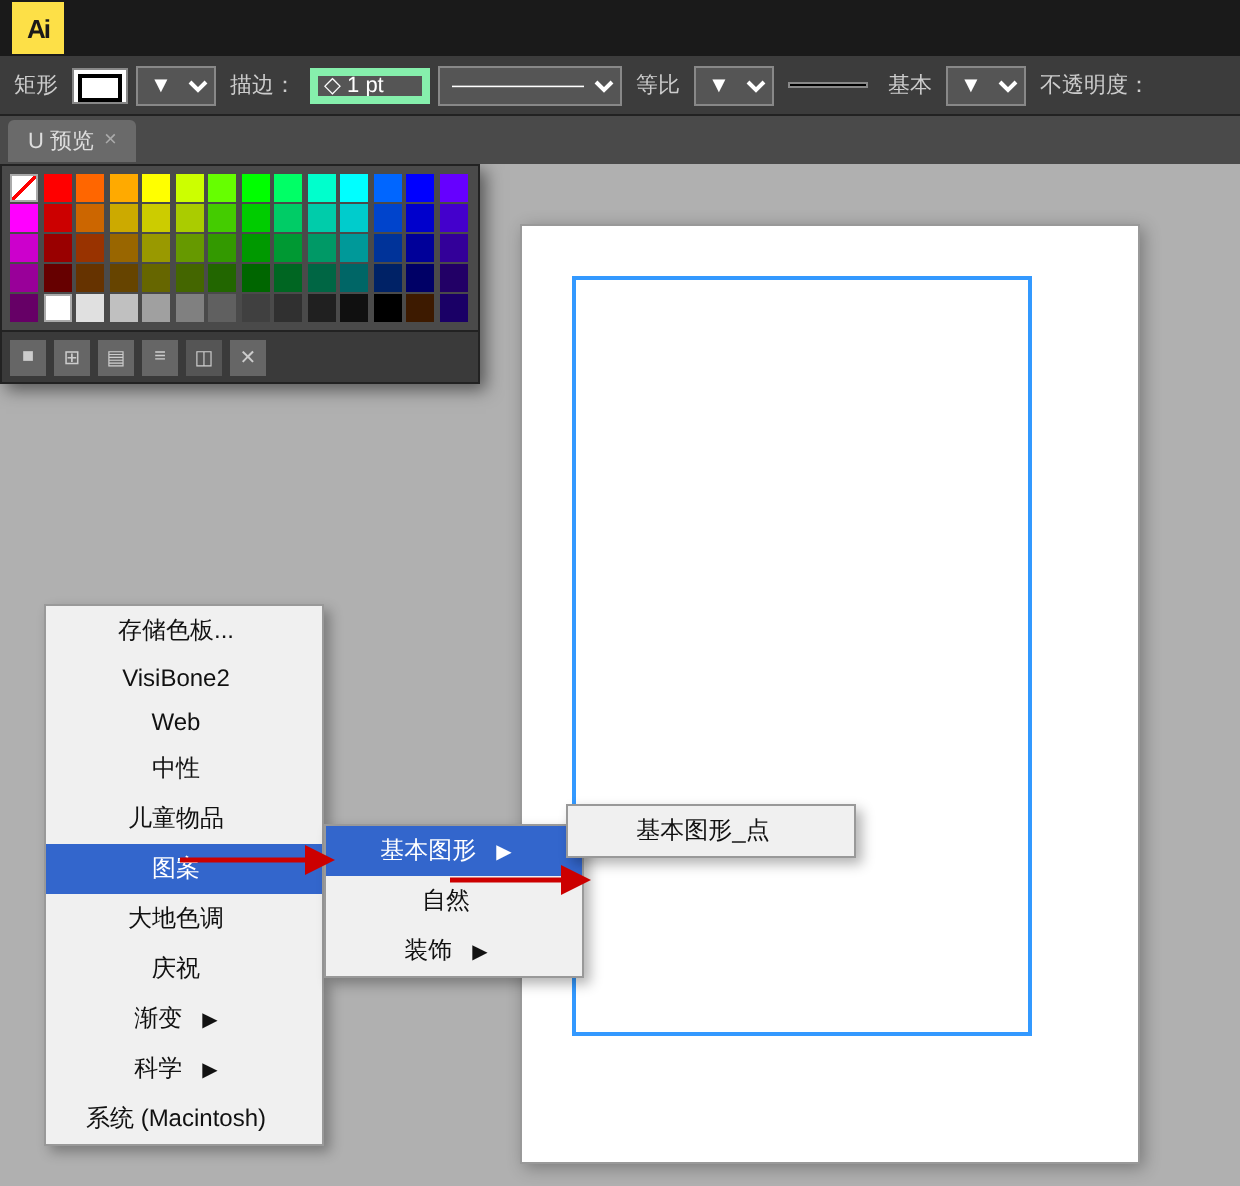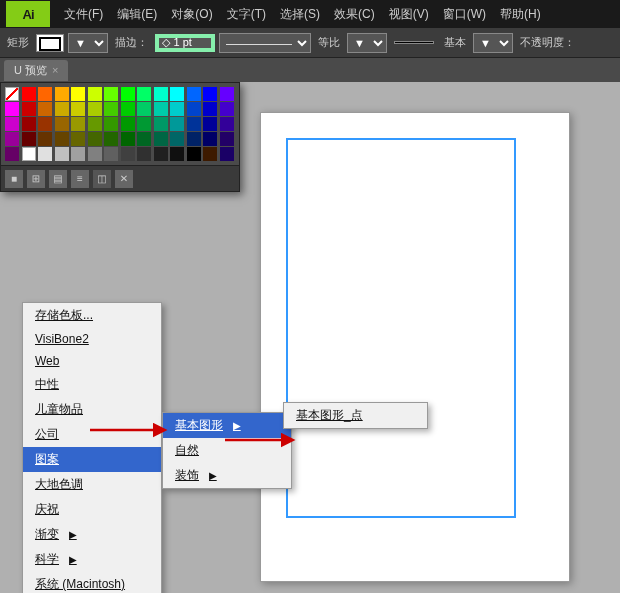--- a/index.html
+++ b/index.html
@@ -16,23 +16,23 @@
     
     #title-bar {
       height: 28px;
       background: #1a1a1a;
       display: flex;
       align-items: center;
       padding: 0 6px;
       gap: 8px;
     }
     #ai-logo {
-      width: 44px;
+      width: 26px;
       height: 26px;
-      background: #84cc16;
+      background: #fde047;
       display: flex;
       align-items: center;
       justify-content: center;
       font-weight: bold;
       font-size: 13px;
       color: #1a1a1a;
       letter-spacing: -1px;
     }
     #menu-bar {
       display: flex;
@@ -220,23 +220,22 @@
       min-width: 130px;
       font-size: 12px;
       z-index: 200;
     }
     .ctx-item {
       padding: 4px 20px 4px 12px;
       cursor: pointer;
       color: #111;
       display: flex;
       align-items: center;
-      justify-content: flex-start;
+      justify-content: center;
       white-space: nowrap;
-      text-decoration: underline;
     }
     .ctx-item.highlighted {
       background: #3366cc;
       color: #fff;
     }
     .ctx-item.selected-item {
       background: #3366cc;
       color: #fff;
     }
     .ctx-arrow {
@@ -251,31 +250,20 @@
     }
     svg.arrow-svg {
       overflow: visible;
     }
   </style>
 </head>
 <body>
 
 <div id="title-bar">
   <div id="ai-logo">Ai</div>
-  <div id="menu-bar">
-    <span class="menu-item">文件(F)</span>
-    <span class="menu-item">编辑(E)</span>
-    <span class="menu-item">对象(O)</span>
-    <span class="menu-item">文字(T)</span>
-    <span class="menu-item">选择(S)</span>
-    <span class="menu-item">效果(C)</span>
-    <span class="menu-item">视图(V)</span>
-    <span class="menu-item">窗口(W)</span>
-    <span class="menu-item">帮助(H)</span>
-  </div>
 </div>
 
 <div id="toolbar">
   <span class="tb-label">矩形</span>
   <div class="tb-stroke-box">
     <div class="tb-stroke-inner"></div>
   </div>
   <select class="tb-dropdown">
     <option>▼</option>
   </select>
@@ -410,23 +398,20 @@
       </div>
       <div class="ctx-item">
         <span>Web</span>
       </div>
       <div class="ctx-item">
         <span>中性</span>
       </div>
       <div class="ctx-item">
         <span>儿童物品</span>
       </div>
-      <div class="ctx-item">
-        <span>公司</span>
-      </div>
       <div class="ctx-item highlighted">
         <span>图案</span>
       </div>
       <div class="ctx-item">
         <span>大地色调</span>
       </div>
       <div class="ctx-item">
         <span>庆祝</span>
       </div>
       <div class="ctx-item">

